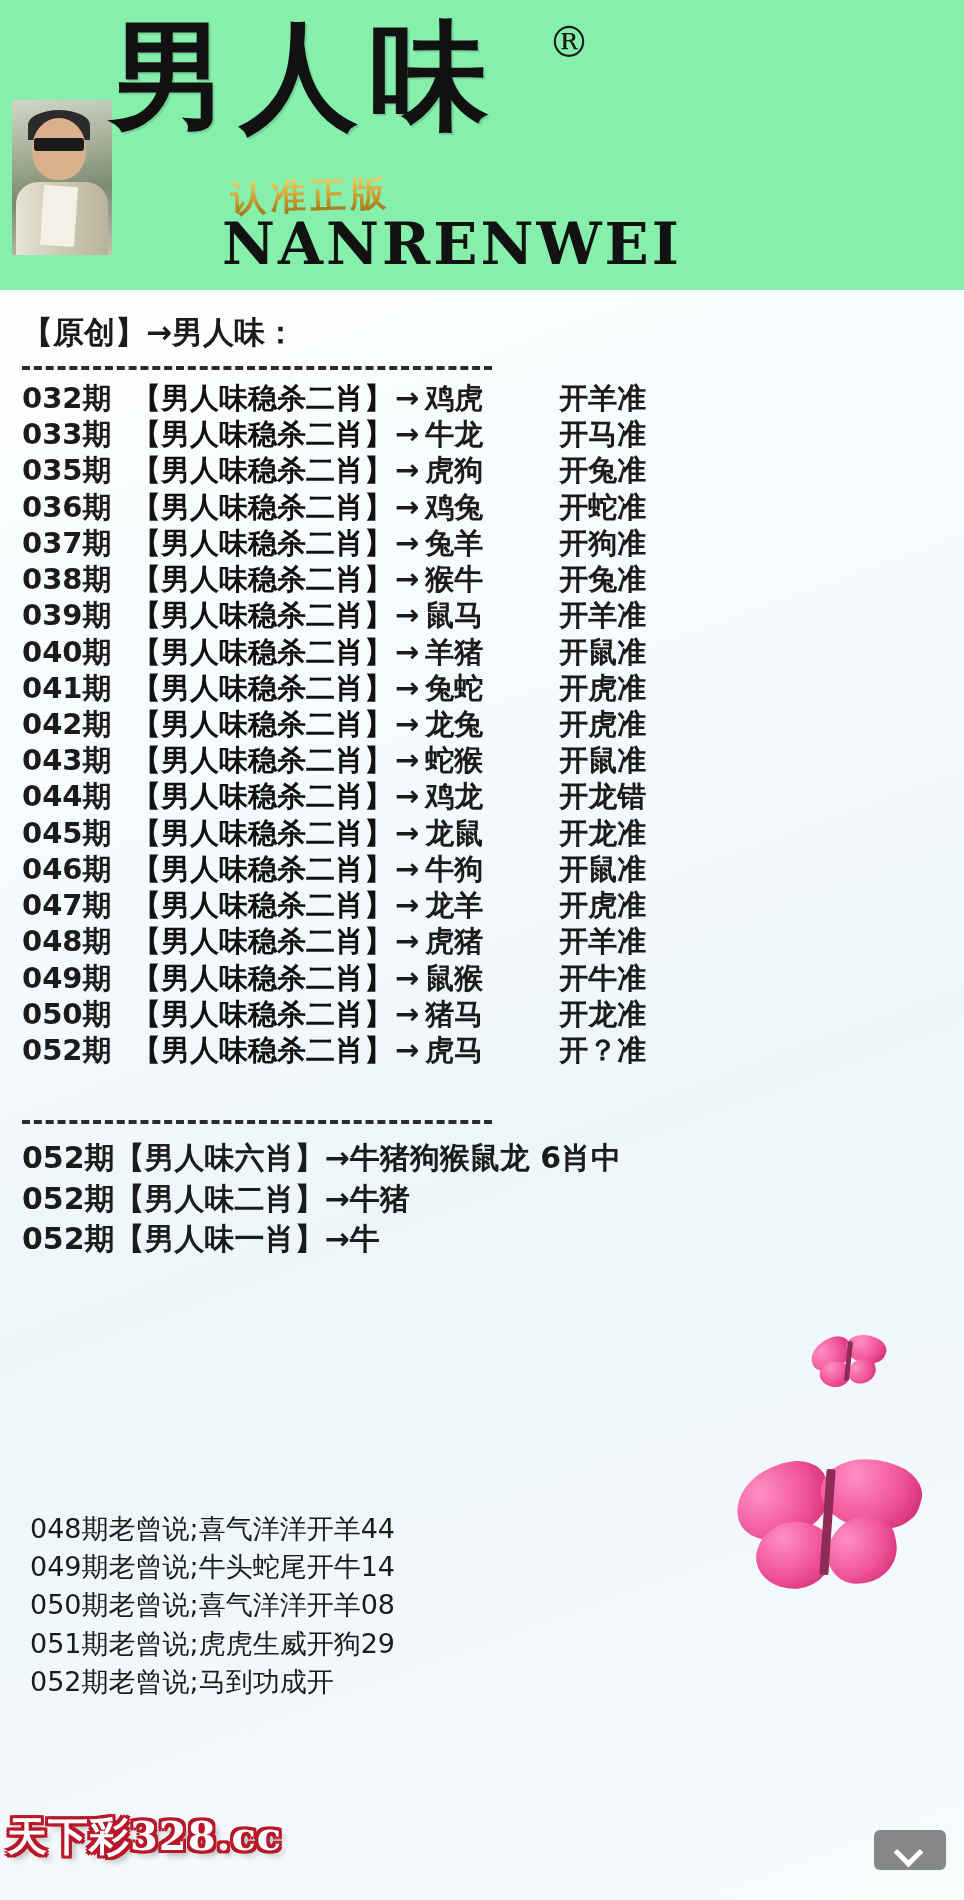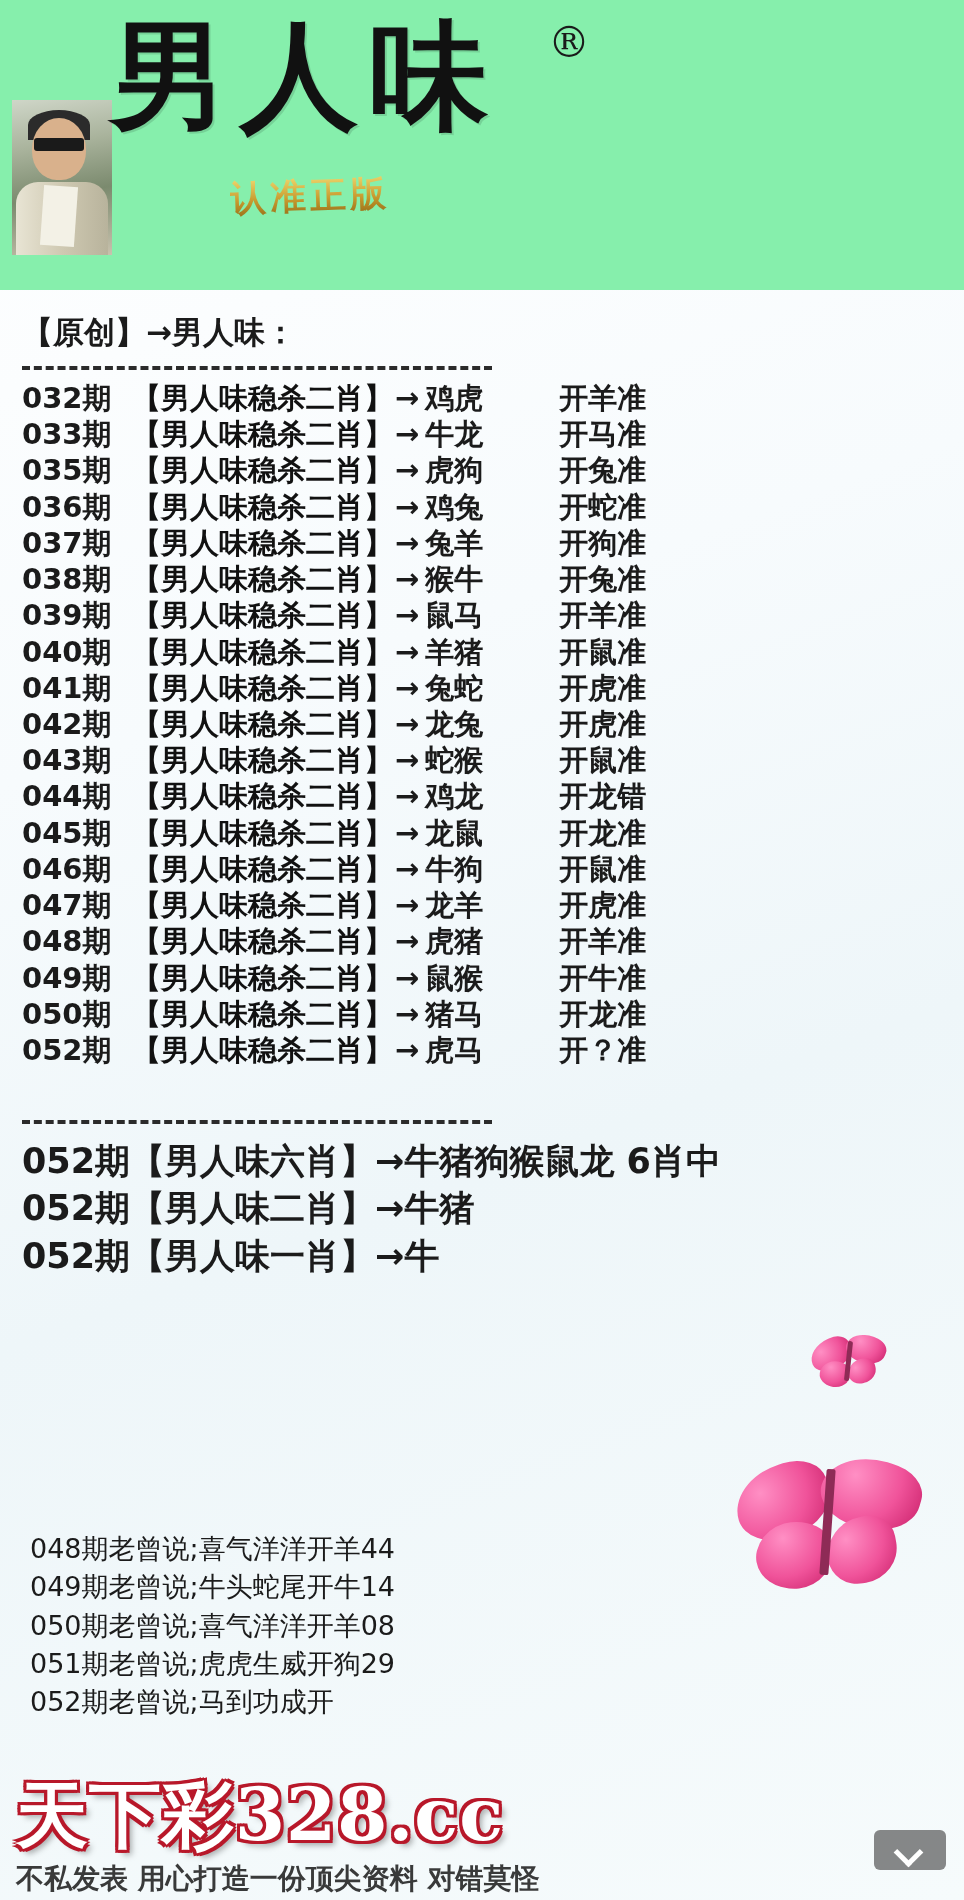--- a/index.html
+++ b/index.html
@@ -180,21 +180,21 @@
 
   .divider2 {
     margin: 52px 0 14px 22px;
     width: 470px;
     border-top: 4px dashed #2b2b2b;
     height: 0;
   }
 
   .summary-list { margin-left: 22px; }
   .summary-row {
-    font-size: 35px;
+    font-size: 30px;
     font-weight: bold;
     color: #1b1b1b;
     line-height: 1.35;
     white-space: nowrap;
   }
 
   .notes {
     margin: 250px 0 0 30px;
   }
   .note-row {
@@ -228,24 +228,24 @@
     bottom: 0;
     width: 964px;
     height: 118px;
   }
   .wm {
     position: absolute;
     left: 0;
     bottom: 36px;
     width: 964px;
     text-align: left;
-    padding-left: 16px;
+    padding-left: 7px;
     box-sizing: border-box;
     font-family: "DejaVu Serif", "Liberation Serif", serif;
-    font-size: 72px;
+    font-size: 40px;
     font-weight: bold;
     color: #ffffff;
     text-shadow:
       3px 0 0 #b8182a, -3px 0 0 #b8182a, 0 3px 0 #b8182a, 0 -3px 0 #b8182a,
       3px 3px 0 #b8182a, -3px 3px 0 #b8182a, 3px -3px 0 #b8182a, -3px -3px 0 #b8182a,
       5px 5px 6px rgba(0,0,0,0.35);
     white-space: nowrap;
     letter-spacing: 1px;
   }
   .wm .num { color: #ffffff; }
@@ -290,20 +290,21 @@
     <div class="face"></div>
     <div class="glasses"></div>
     <div class="body"></div>
     <div class="shirt"></div>
   </div>
 
   <div class="logo-wrap">
     <div class="logo-cn">男人味</div>
     <div class="reg-mark">®</div>
     <div class="logo-sub-gold">认准正版</div>
+    <div class="logo-en">NANRENWEI</div>
   </div>
 </div>
 
 <div class="content">
 
   <div class="section-title">【原创】→男人味：</div>
   <div class="divider"></div>
 
   <div class="row-list">
     <div class="pred-row">
@@ -471,15 +472,14 @@
   <div class="w" style="left:86px; top:4px; width:100px; height:70px; transform:rotate(16deg);"></div>
   <div class="w" style="left:22px; top:66px; width:74px; height:68px; transform:rotate(14deg);"></div>
   <div class="w" style="left:92px; top:62px; width:70px; height:66px; transform:rotate(-10deg);"></div>
   <div class="body2" style="left:88px; top:14px; width:9px; height:106px; transform:rotate(4deg);"></div>
 </div>
 
 <div class="footer-band">
   <div class="wm">
     <span>天下彩</span><span class="num">328.cc</span>
   </div>
-  <div class="footer-disclaimer">不私发表 用心打造一份顶尖资料 对错莫怪</div>
   <div class="scroll-btn"></div>
 </div>
 
 </body></html>

